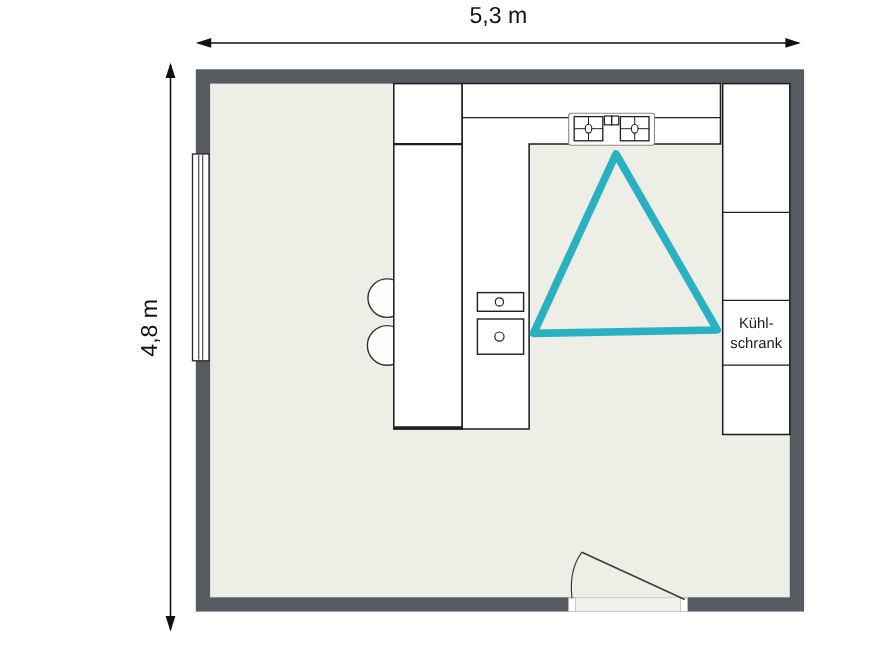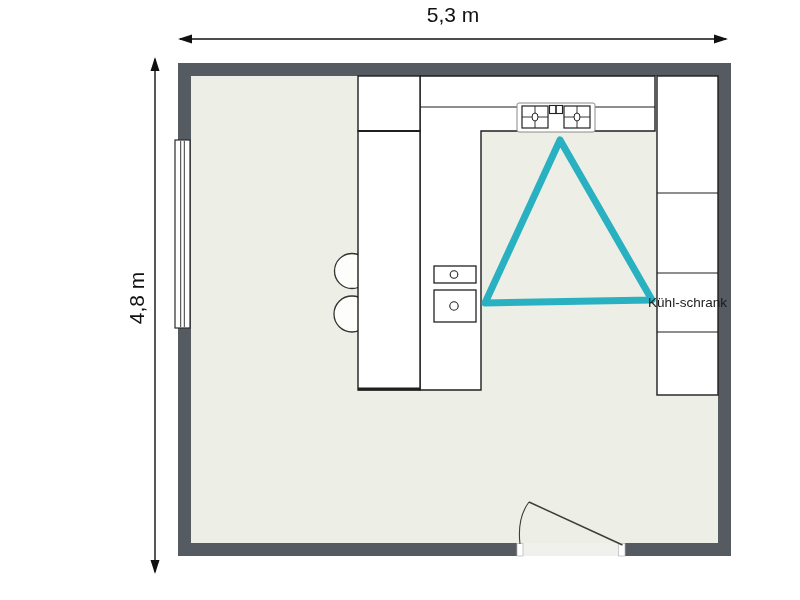--- a/index.html
+++ b/index.html
@@ -24,21 +24,21 @@
   .dim-stroke  { stroke:#111111; stroke-width:1.4; }
   .dim-head    { fill:#111111; }
   .triangle    { fill:none; stroke:var(--triangle,#29b1c1); stroke-width:7;
                  stroke-linejoin:round; stroke-linecap:round; }
 
   .dim-label { position:absolute; color:var(--dimension_text,#111111); font-size:21px; }
   .dim-label-w { left:150px; top:3px; width:550px; text-align:center; }
   .dim-label-h { left:78px; top:286px; width:62px; height:24px; text-align:center;
                  transform:rotate(-90deg); transform-origin:center; }
   .fridge-label { position:absolute; left:629px; top:273px; width:61px; height:59px;
-                  display:flex; flex-direction:row; align-items:center; justify-content:center;
+                  display:flex; flex-direction:column; align-items:center; justify-content:center;
                   font-size:13.5px; line-height:1.3; color:#1a1a1a; text-align:right; }
 </style>
 </head>
 <body>
 
 <div class="canvas">
 
   <svg class="plan-svg" width="800" height="600" viewBox="0 0 800 600">
 
     <g>

